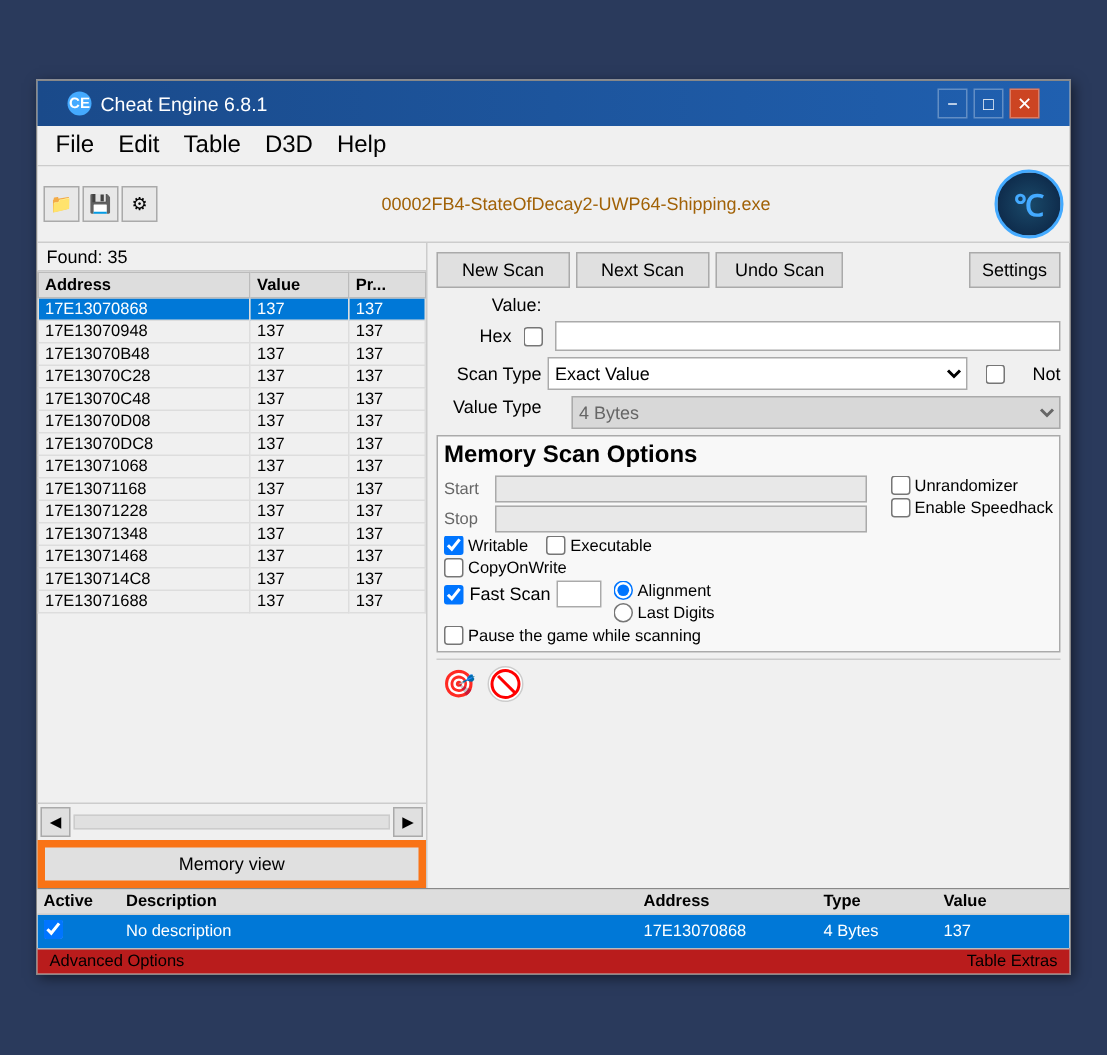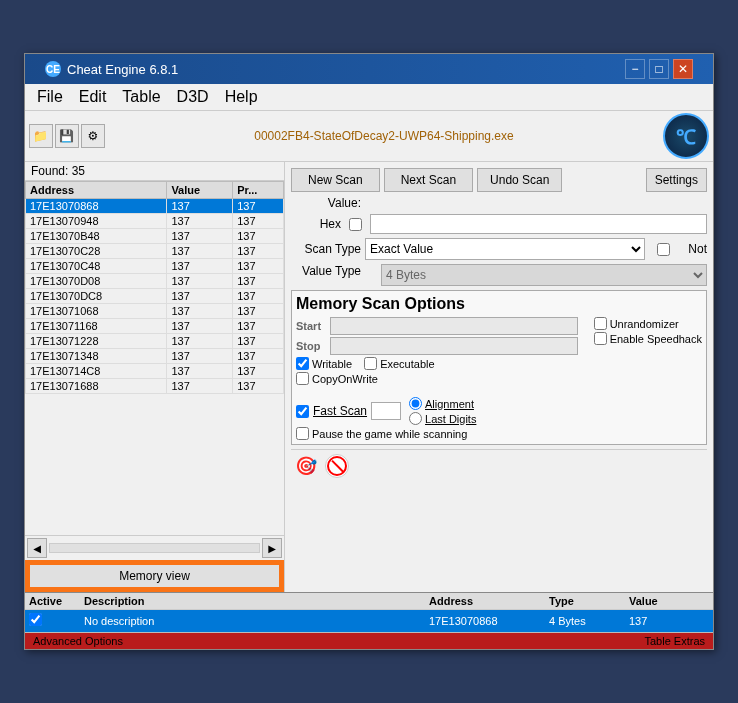--- a/index.html
+++ b/index.html
@@ -237,21 +237,21 @@
       font-size: 16px;
       font-weight: bold;
       margin-bottom: 4px;
     }
     .scan-range-row {
       display: flex;
       align-items: center;
       gap: 4px;
       margin-bottom: 2px;
     }
-    .range-label { width: 30px; font-size: 11px; color: #666; font-weight: bold; }
+    .range-label { width: 30px; font-size: 11px; color: #666; }
     .range-input {
       flex: 1;
       height: 18px;
       border: 1px solid #aaa;
       background: #e8e8e8;
       font-size: 11px;
       padding: 1px 4px;
       color: #666;
     }
     .checkboxes-row {
@@ -261,24 +261,23 @@
     }
     .check-item { display: flex; align-items: center; gap: 3px; font-size: 11px; }
     .right-checks {
       display: flex;
       flex-direction: column;
       gap: 2px;
       margin-left: 8px;
     }
     .alignment-row {
       display: flex;
-      align-items: center;
+      align-items: flex-start;
       gap: 8px;
-      margin-top: 12px;
-      text-decoration: underline;
+      margin-top: 2px;
     }
     .fast-scan-row {
       display: flex;
       align-items: center;
       gap: 4px;
     }
     .fast-scan-input {
       width: 30px; height: 18px;
       border: 1px solid #aaa;
       font-size: 11px;
@@ -478,20 +477,25 @@
       <td>137</td>
       <td>137</td>
     </tr>
               <tr>
       <td>17E13071228</td>
       <td>137</td>
       <td>137</td>
     </tr>
               <tr>
       <td>17E13071348</td>
+      <td>137</td>
+      <td>137</td>
+    </tr>
+              <tr>
+      <td>17E13071468</td>
       <td>137</td>
       <td>137</td>
     </tr>
               <tr>
       <td>17E130714C8</td>
       <td>137</td>
       <td>137</td>
     </tr>
               <tr>
       <td>17E13071688</td>

